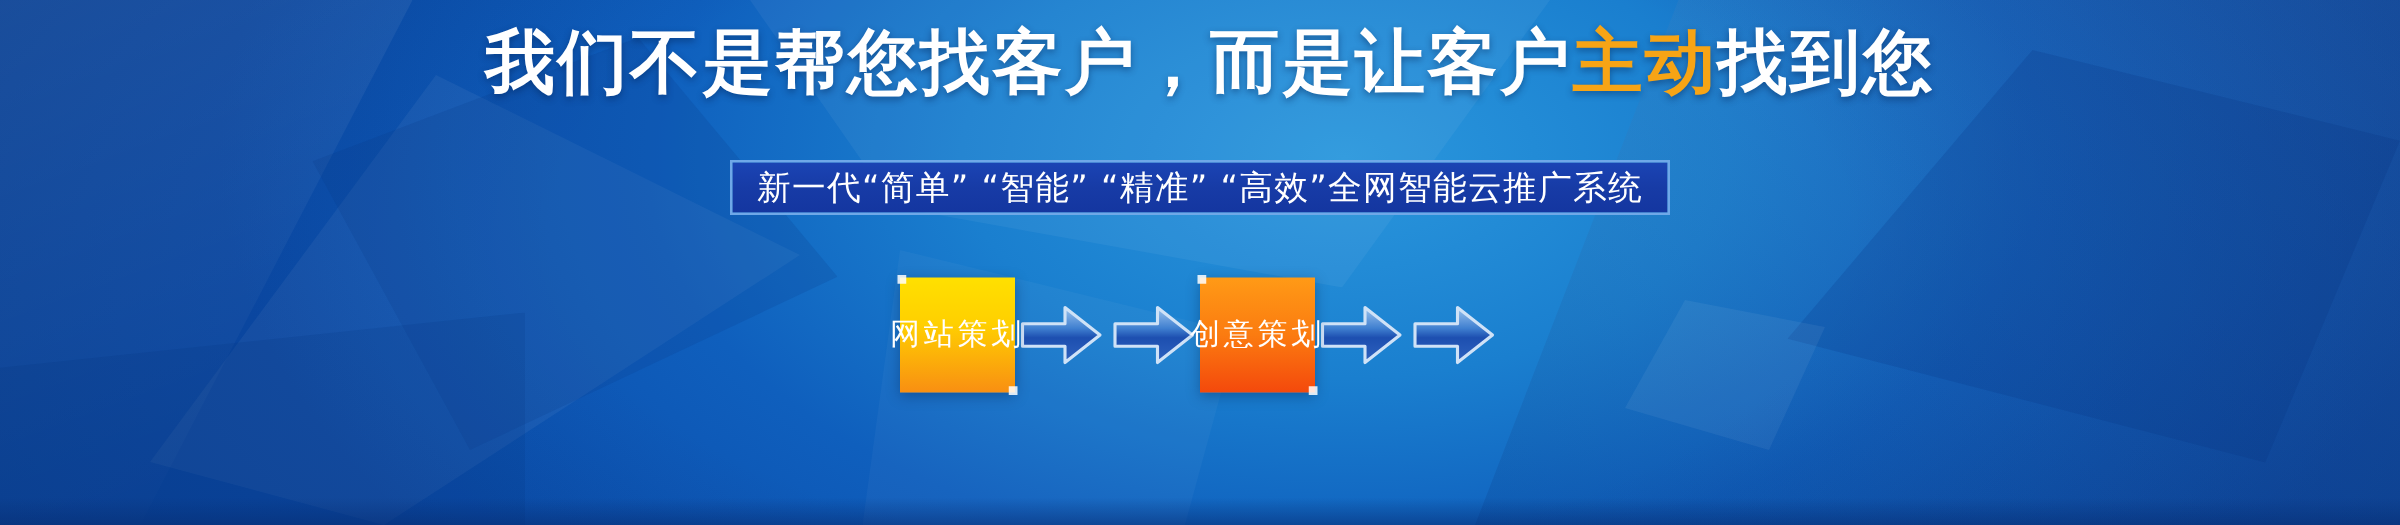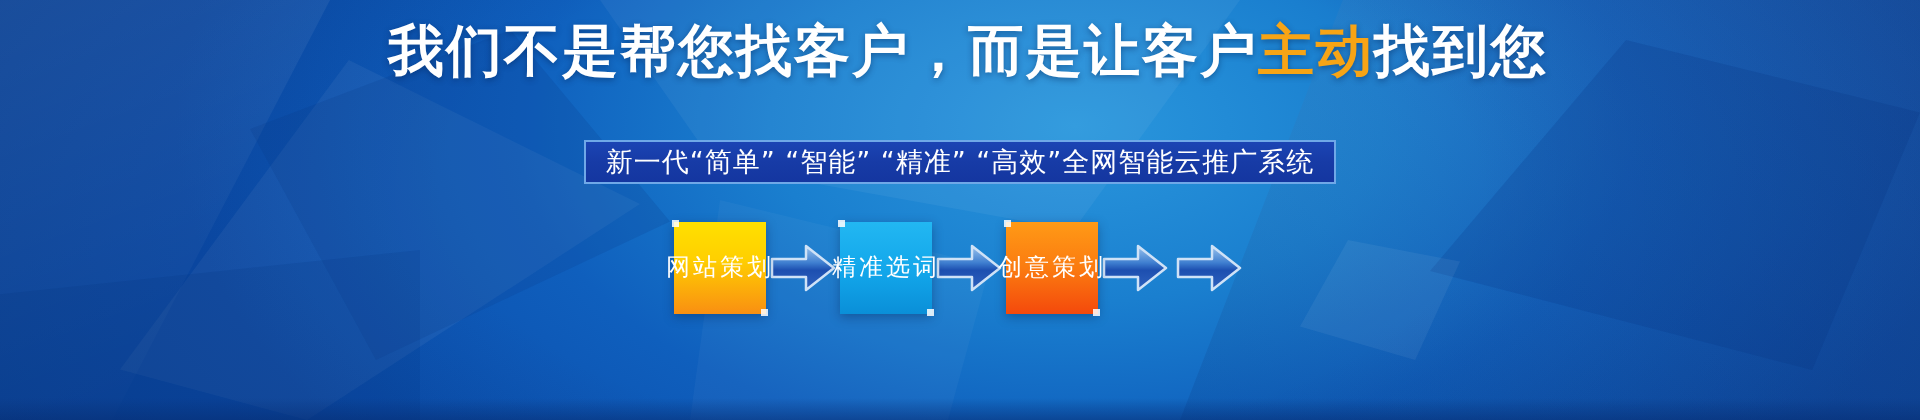--- a/index.html
+++ b/index.html
@@ -65,21 +65,20 @@
     top:128px;
     width:752px;height:44px;
     box-sizing:border-box;
     display:flex;align-items:center;justify-content:center;
     background:linear-gradient(180deg,#1b44b4 0%,#173bA6 50%,#1436a0 100%);
     border:2px solid #6fa8e8;
     color:#ffffff;
     font-size:27px;
     letter-spacing:1px;
     white-space:nowrap;
-    margin-top:12px;
   }
 
   
   .flow{
     position:absolute;left:50%;transform:translateX(-50%);
     top:222px;
     display:flex;align-items:center;
     gap:0;
   }
   .step{
@@ -157,24 +156,20 @@
             <stop offset="0%" stop-color="#9cc4ee"></stop>
             <stop offset="38%" stop-color="#3f7fd0"></stop>
             <stop offset="55%" stop-color="#1d4fb0"></stop>
             <stop offset="100%" stop-color="#2f63bf"></stop>
           </linearGradient>
         </defs>
         <polygon points="2,16 36,16 36,3 64,25 36,47 36,34 2,34" fill="url(#ag)" stroke="#cfe2f7" stroke-width="2.5" stroke-linejoin="round"></polygon>
       </svg>
     </div>
 
-    <div class="step s2">
-      <span>精准</span>
-      <span>选词</span>
-    </div>
 
     <div class="arrow">
       <svg width="66" height="50" viewBox="0 0 66 50">
         <polygon points="2,16 36,16 36,3 64,25 36,47 36,34 2,34" fill="url(#ag)" stroke="#cfe2f7" stroke-width="2.5" stroke-linejoin="round"></polygon>
       </svg>
     </div>
 
     <div class="step s3">
       <span>创意</span>
       <span>策划</span>

